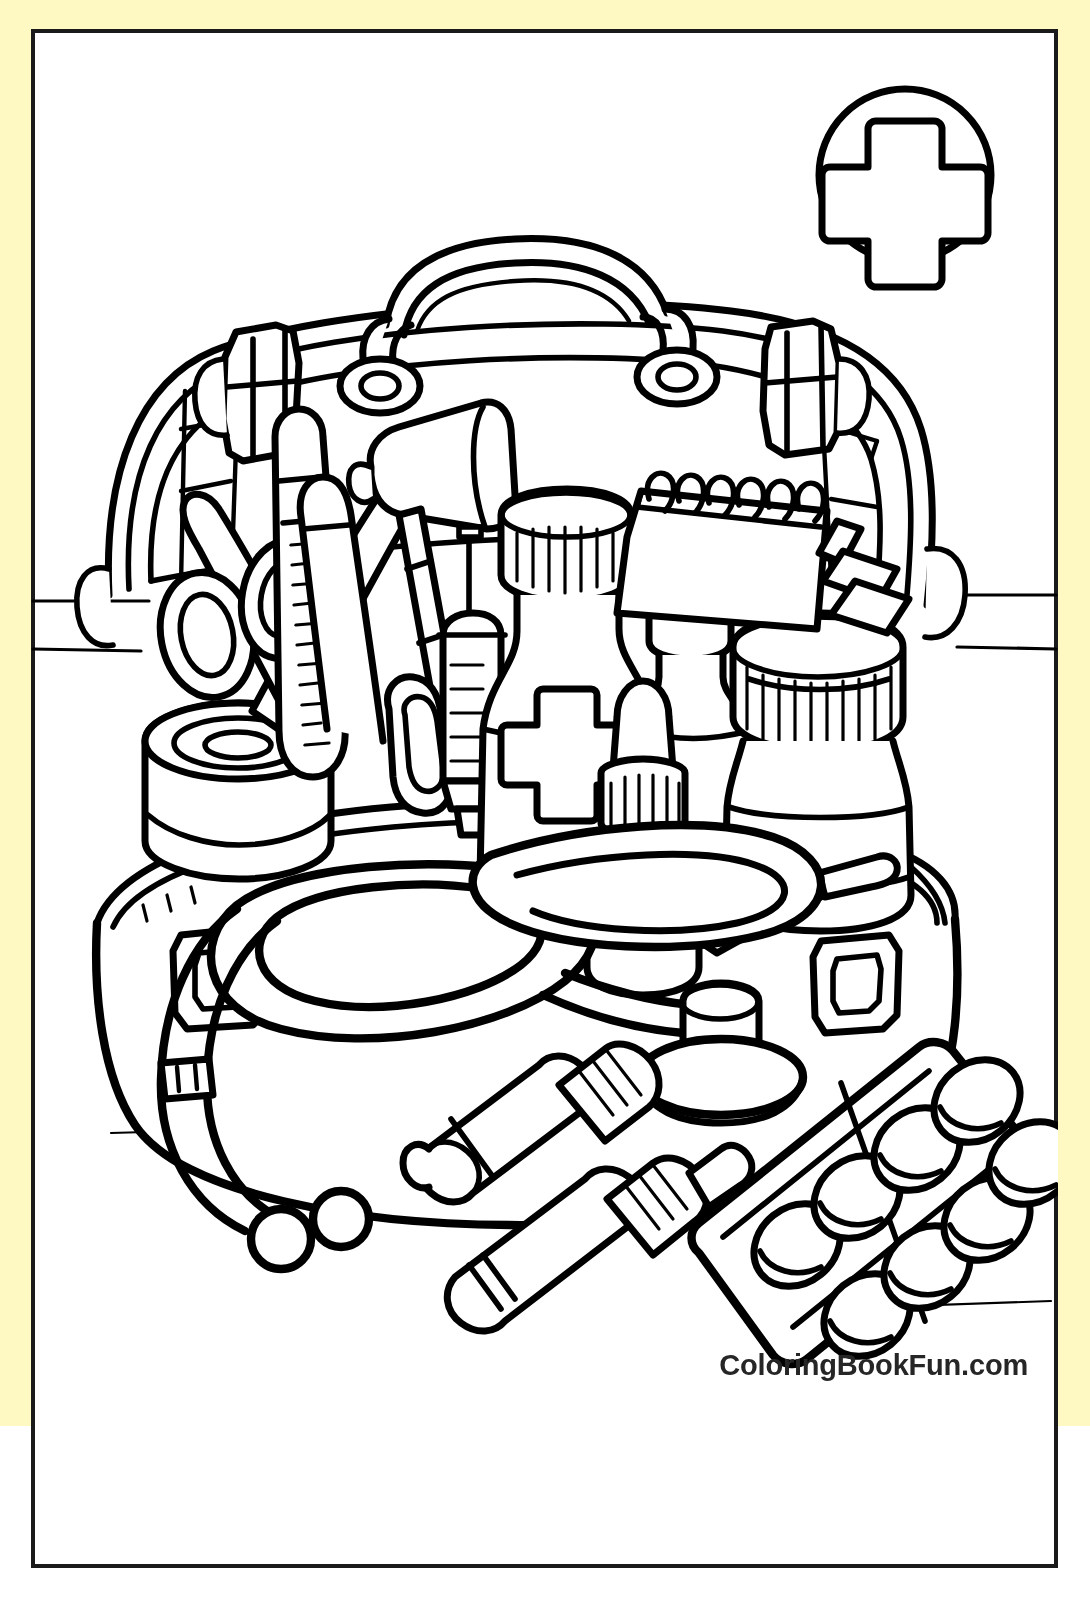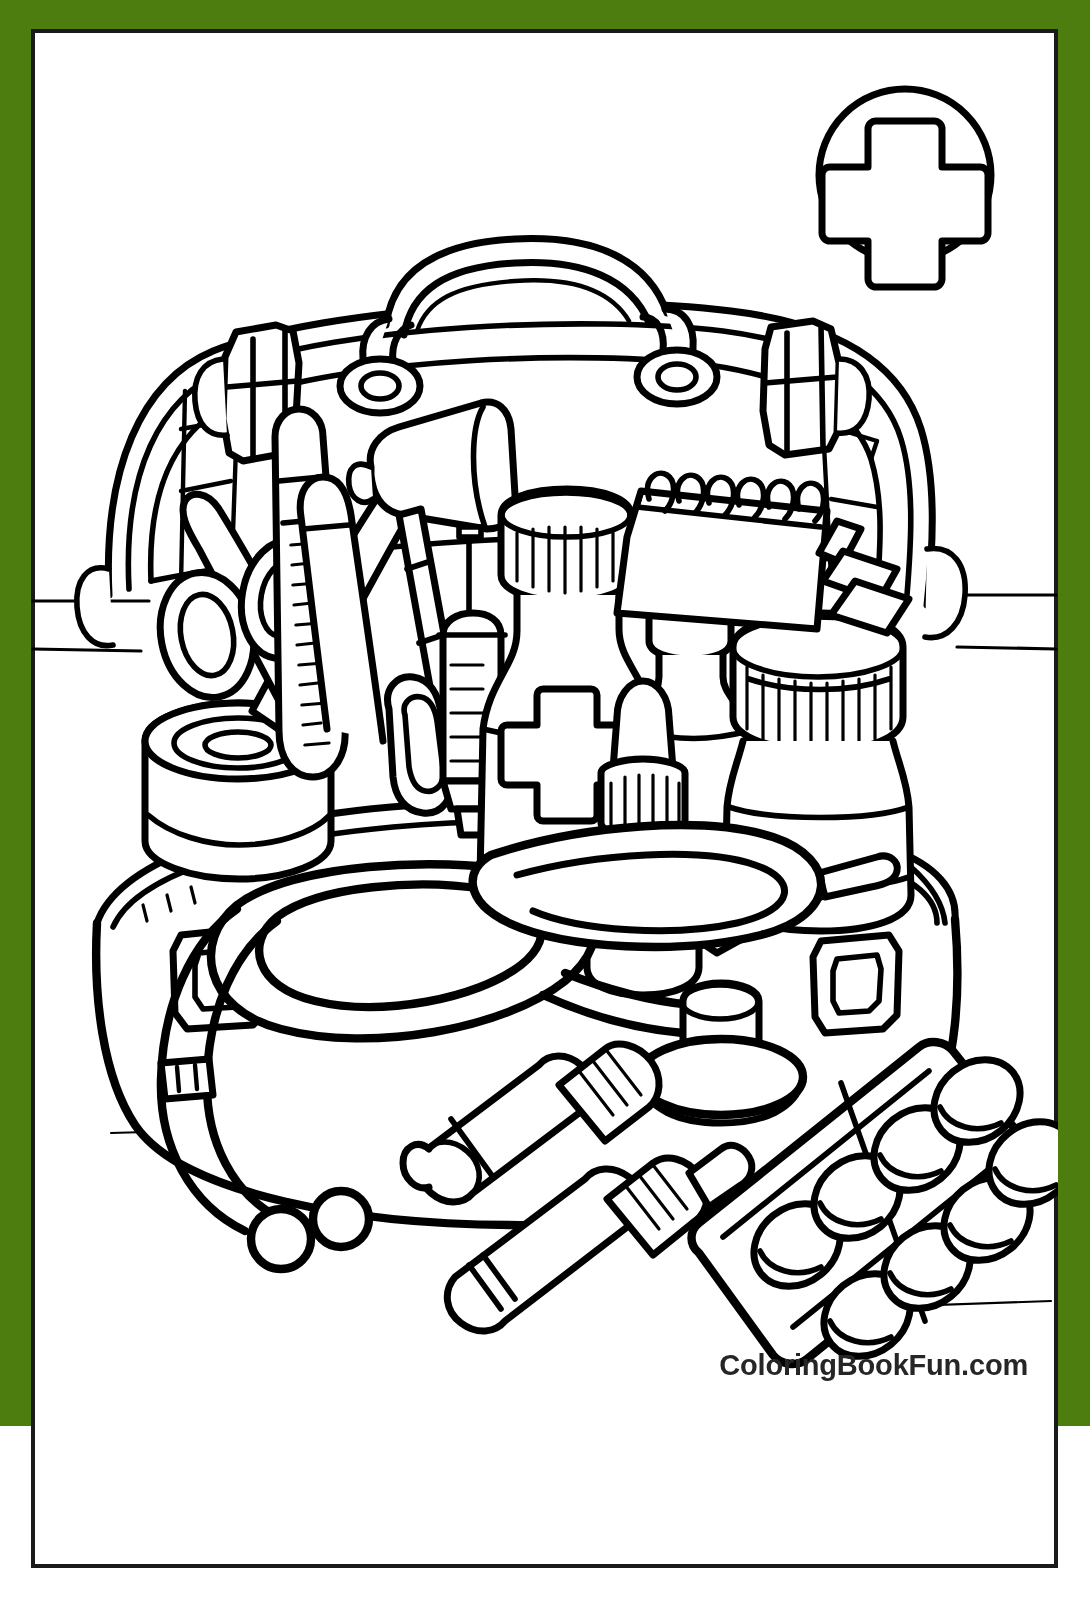--- a/index.html
+++ b/index.html
@@ -12,21 +12,21 @@
     height: 1602px;
     font-family: "Liberation Sans", sans-serif;
     position: relative;
     overflow: hidden;
   }
   #page {
     position: absolute;
     left: 0; top: 0;
     width: 1090px;
     height: 1426px;
-    background: #4d7c0f;
+    background: #fef9c3;
   }
   #page-border {
     position: absolute;
     left: 31px;
     top: 29px;
     width: 1027px;
     height: 1539px;
     border: 4px solid #1a1a1a;
     box-sizing: border-box;
     background: #ffffff;

